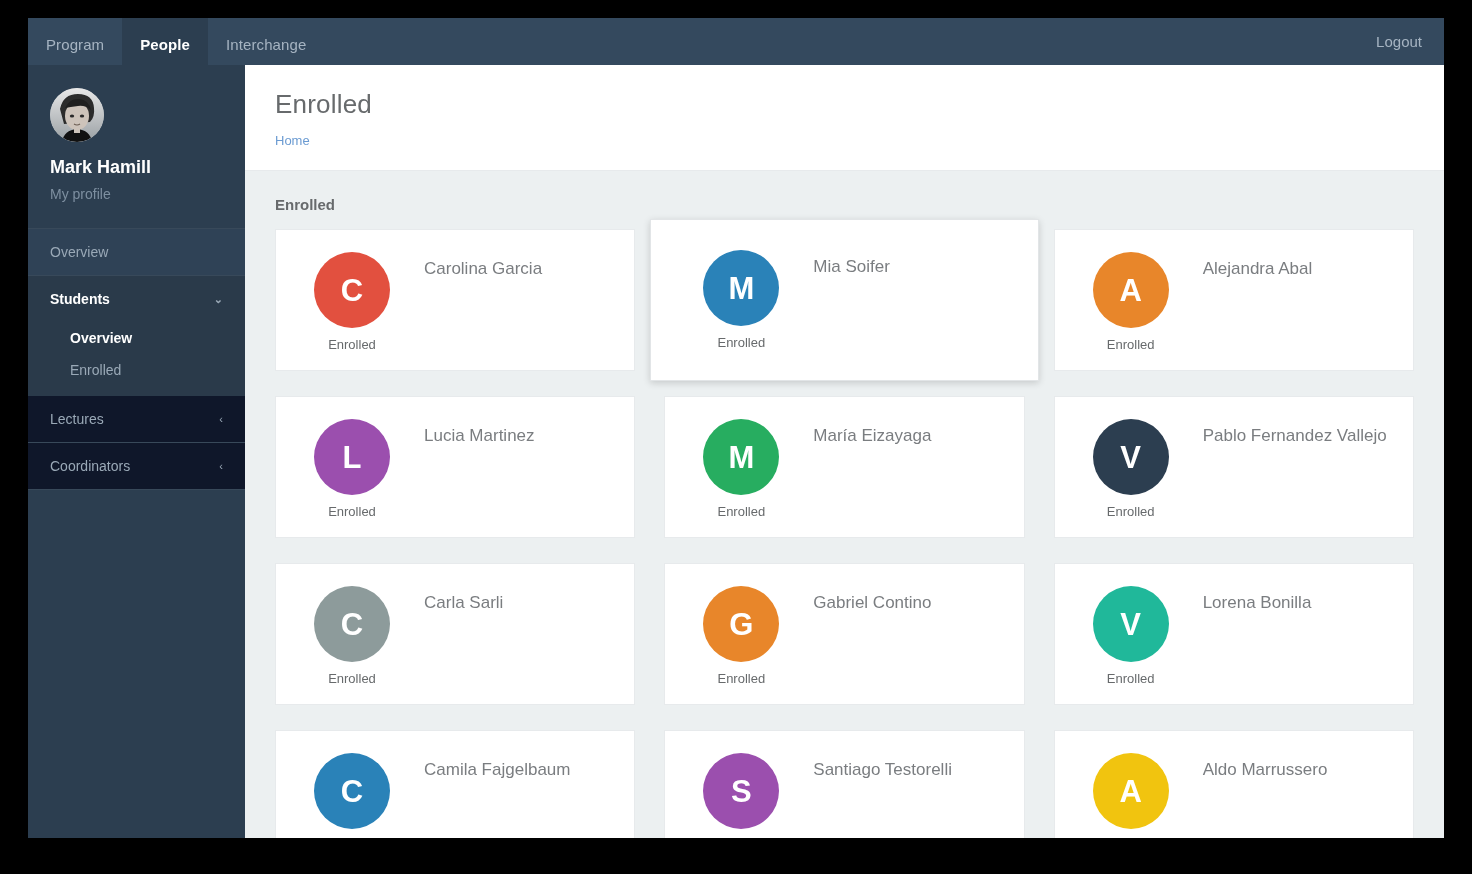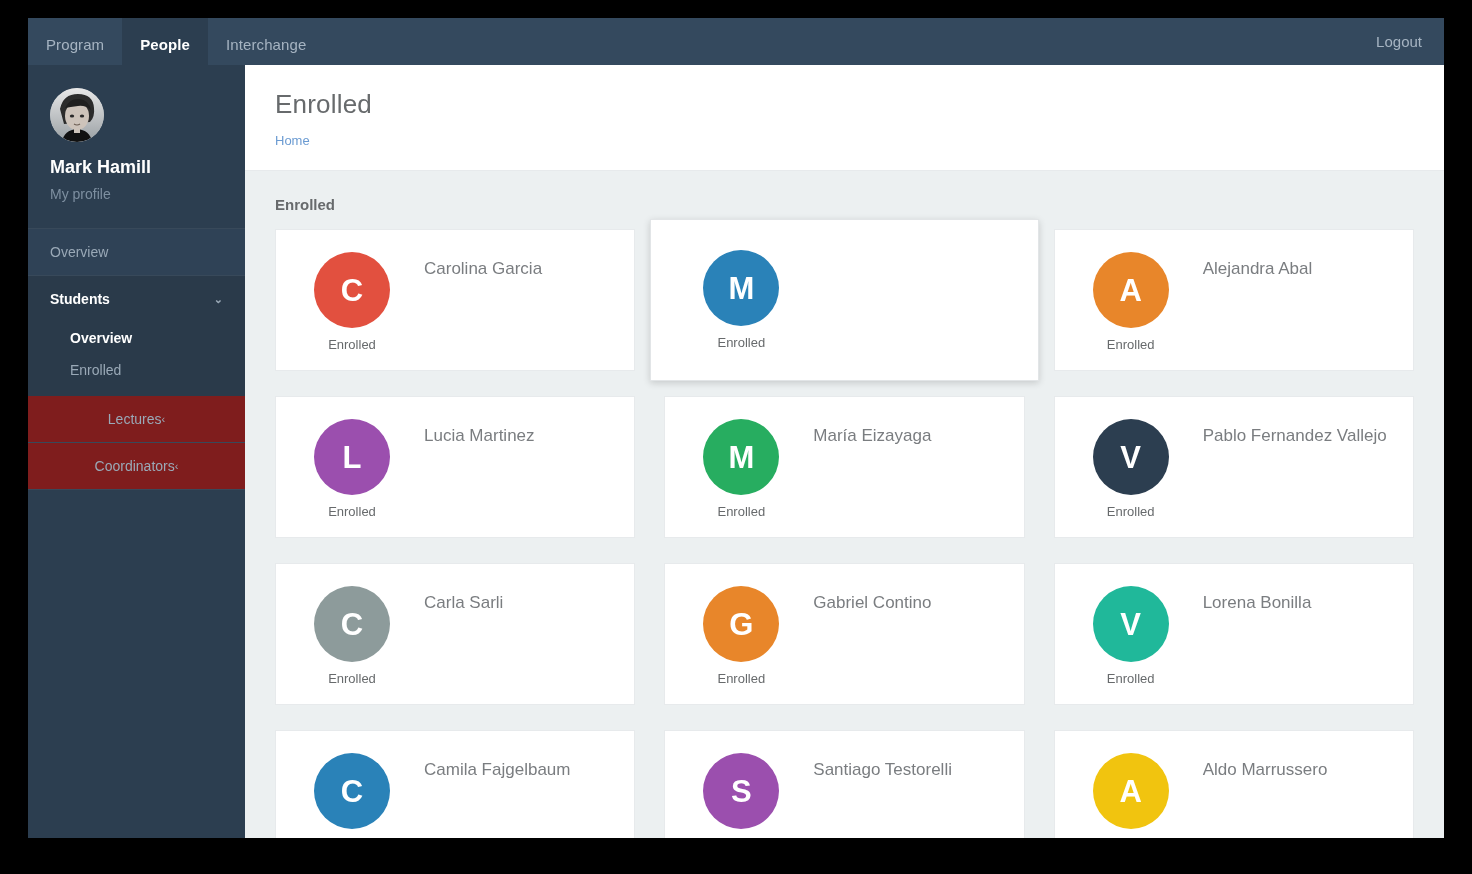--- a/index.html
+++ b/index.html
@@ -21,22 +21,22 @@
   
   .navbar {
     height: 47px;
     background: #34495e;
     display: flex;
     align-items: stretch;
     position: relative;
     z-index: 5;
   }
   .nav-tab {
-    display: flex; align-items: flex-end;
-    padding: 12px 18px;
+    display: flex; align-items: flex-start;
+    padding: 18px 18px;
     color: #a6b4c2;
     font-size: 15px;
     letter-spacing: .1px;
     cursor: pointer;
     user-select: none;
   }
   .nav-tab.active {
     background: #2c3e50;
     color: #ffffff;
     font-weight: bold;
@@ -103,21 +103,21 @@
   }
   .submenu { background: #2a3a4a; padding-bottom: 10px; }
   .submenu-item {
     padding: 8px 22px 8px 42px;
     font-size: 14px;
     color: #9aa9b7;
     cursor: pointer;
     user-select: none;
   }
   .submenu-item.active { color: #ffffff; font-weight: bold; }
-  .menu-item.plain { background: #7f1d1d; border-bottom: 1px solid #38495a; justify-content: center; }
+  .menu-item.plain { background: #0f172a; border-bottom: 1px solid #38495a; }
   .caret { font-size: 11px; color: #9aa9b7; line-height: 1; }
 
   
   .main { flex: 1; background: #ecf0f1; overflow: hidden; position: relative; }
   .page-head {
     background: #ffffff;
     padding: 24px 0 22px 30px;
     border-bottom: 1px solid #e7eaec;
   }
   .page-title {
@@ -296,20 +296,23 @@
               </div>
               <div class="name-col">
                 <div class="person-name">Carolina Garcia</div>
               </div>
             </div>
             <div class="card hovered">
               <div class="avatar-col">
                 <div class="circle" style="background: rgb(42, 130, 184);">M</div>
                 <div class="status">Enrolled</div>
               </div>
+              <div class="name-col">
+                <div class="person-name">Mia Soifer</div>
+              </div>
             </div>
             <div class="card">
               <div class="avatar-col">
                 <div class="circle" style="background: rgb(232, 134, 42);">A</div>
                 <div class="status">Enrolled</div>
               </div>
               <div class="name-col">
                 <div class="person-name">Alejandra Abal</div>
               </div>
             </div>

